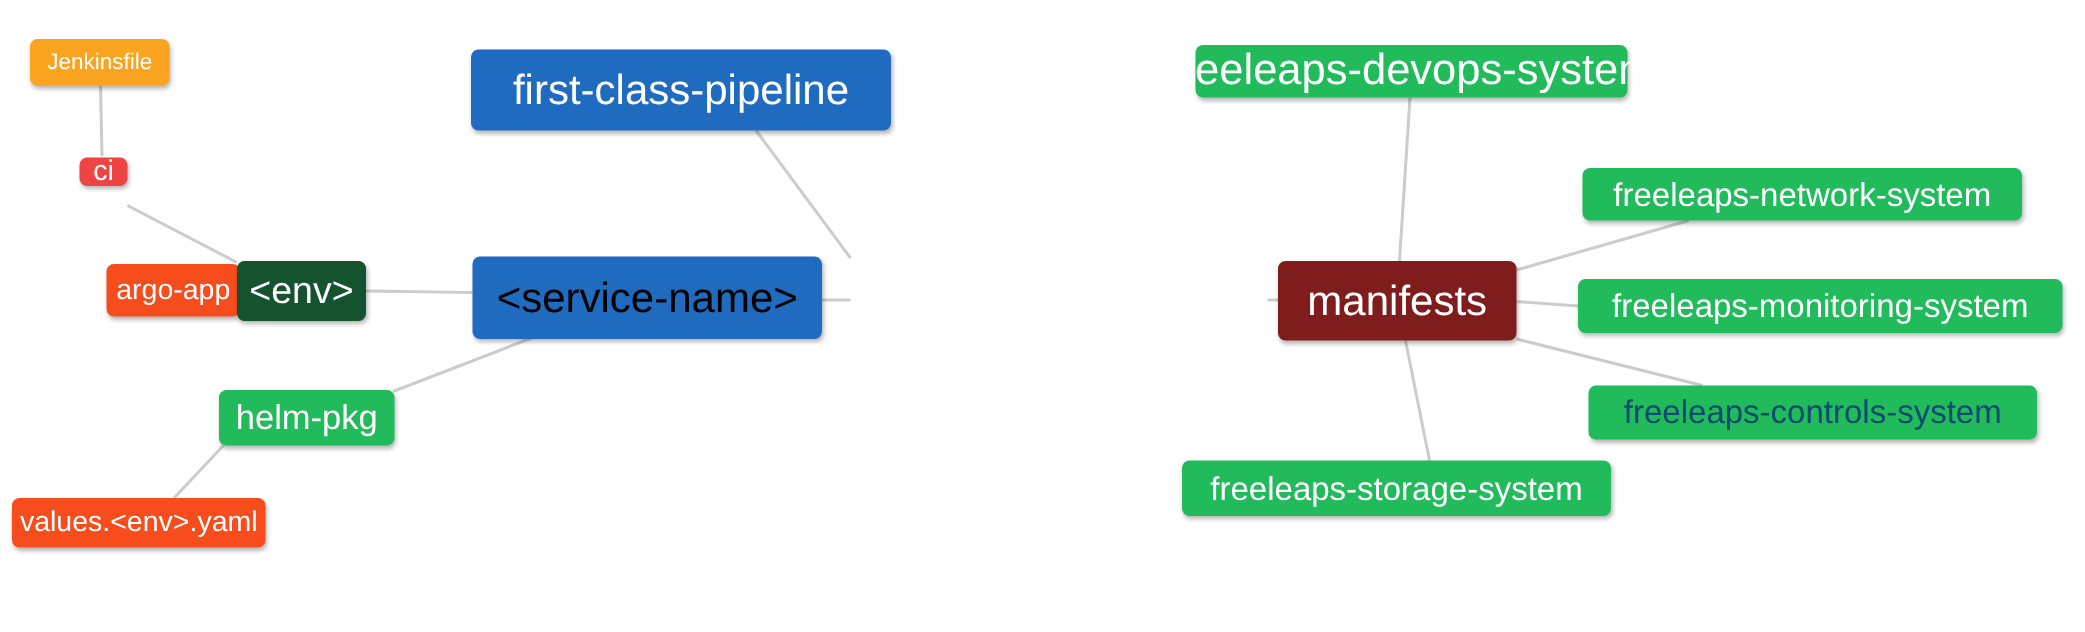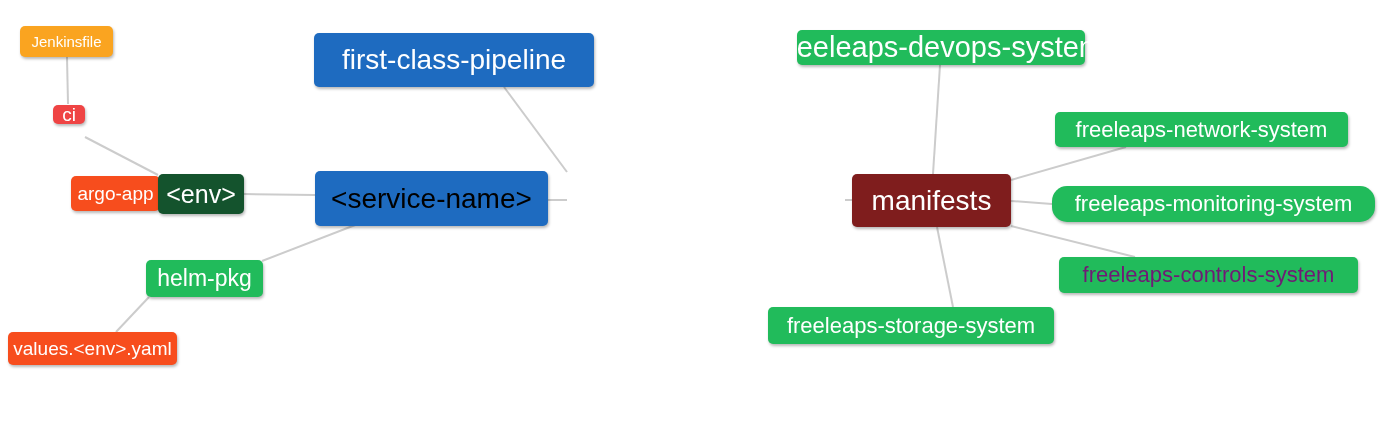--- a/index.html
+++ b/index.html
@@ -64,17 +64,17 @@
   <div class="node" style="left: 53px; top: 105px; width: 32px; height: 19px; font-size: 19px; background: #ef4444; color: rgb(255, 255, 255);">ci</div>
   <div class="node" style="left: 31px; top: 176px; width: 89px; height: 35px; font-size: 19px; background: rgb(247, 77, 29); color: rgb(255, 255, 255); margin-left: 40px;">argo-app</div>
   <div class="node" style="left: 158px; top: 174px; width: 86px; height: 40px; font-size: 25px; background: #14532d; color: rgb(255, 255, 255);">&lt;env&gt;</div>
   <div class="node" style="left: 146px; top: 260px; width: 117px; height: 37px; font-size: 23px; background: rgb(33, 187, 91); color: rgb(255, 255, 255); text-align: right;">helm-pkg</div>
   <div class="node" style="left: 8px; top: 332px; width: 169px; height: 33px; font-size: 19px; background: rgb(247, 77, 29); color: rgb(255, 255, 255); text-align: center;">values.&lt;env&gt;.yaml</div>
   <div class="node" style="left: 314px; top: 33px; width: 280px; height: 54px; font-size: 28px; background: rgb(30, 107, 192); color: rgb(255, 255, 255);">first-class-pipeline</div>
   <div class="node" style="left: 315px; top: 171px; width: 233px; height: 55px; font-size: 28px; background: rgb(30, 107, 192); color: #000000;">&lt;service-name&gt;</div>
   <div class="node" style="left: 852px; top: 174px; width: 159px; height: 53px; font-size: 28px; background: #7f1d1d; color: rgb(255, 255, 255);">manifests</div>
   <div class="node" style="left: 797px; top: 30px; width: 288px; height: 35px; font-size: 29px; background: rgb(33, 187, 91); color: rgb(255, 255, 255);">freeleaps-devops-system</div>
   <div class="node" style="left: 1055px; top: 112px; width: 293px; height: 35px; font-size: 22px; background: rgb(33, 187, 91); color: rgb(255, 255, 255);">freeleaps-network-system</div>
-  <div class="node" style="left: 1052px; top: 186px; width: 323px; height: 36px; font-size: 22px; background: rgb(33, 187, 91); color: rgb(255, 255, 255); border-radius: 15px;">freeleaps-monitoring-system</div>
-  <div class="node" style="left: 1059px; top: 257px; width: 299px; height: 36px; font-size: 22px; background: rgb(33, 187, 91); color: #701a75;">freeleaps-controls-system</div>
-  <div class="node" style="left: 768px; top: 307px; width: 286px; height: 37px; font-size: 22px; background: rgb(33, 187, 91); color: rgb(255, 255, 255);">freeleaps-storage-system</div>
+  <div class="node" style="left: 1052px; top: 186px; width: 323px; height: 36px; font-size: 22px; background: rgb(33, 187, 91); color: rgb(255, 255, 255);">freeleaps-monitoring-system</div>
+  <div class="node" style="left: 1059px; top: 257px; width: 299px; height: 36px; font-size: 22px; background: rgb(33, 187, 91); color: #0c4a6e;">freeleaps-controls-system</div>
+  <div class="node" style="left: 788px; top: 307px; width: 286px; height: 37px; font-size: 22px; background: rgb(33, 187, 91); color: rgb(255, 255, 255);">freeleaps-storage-system</div>
 
 </div>
 
 </body></html>

